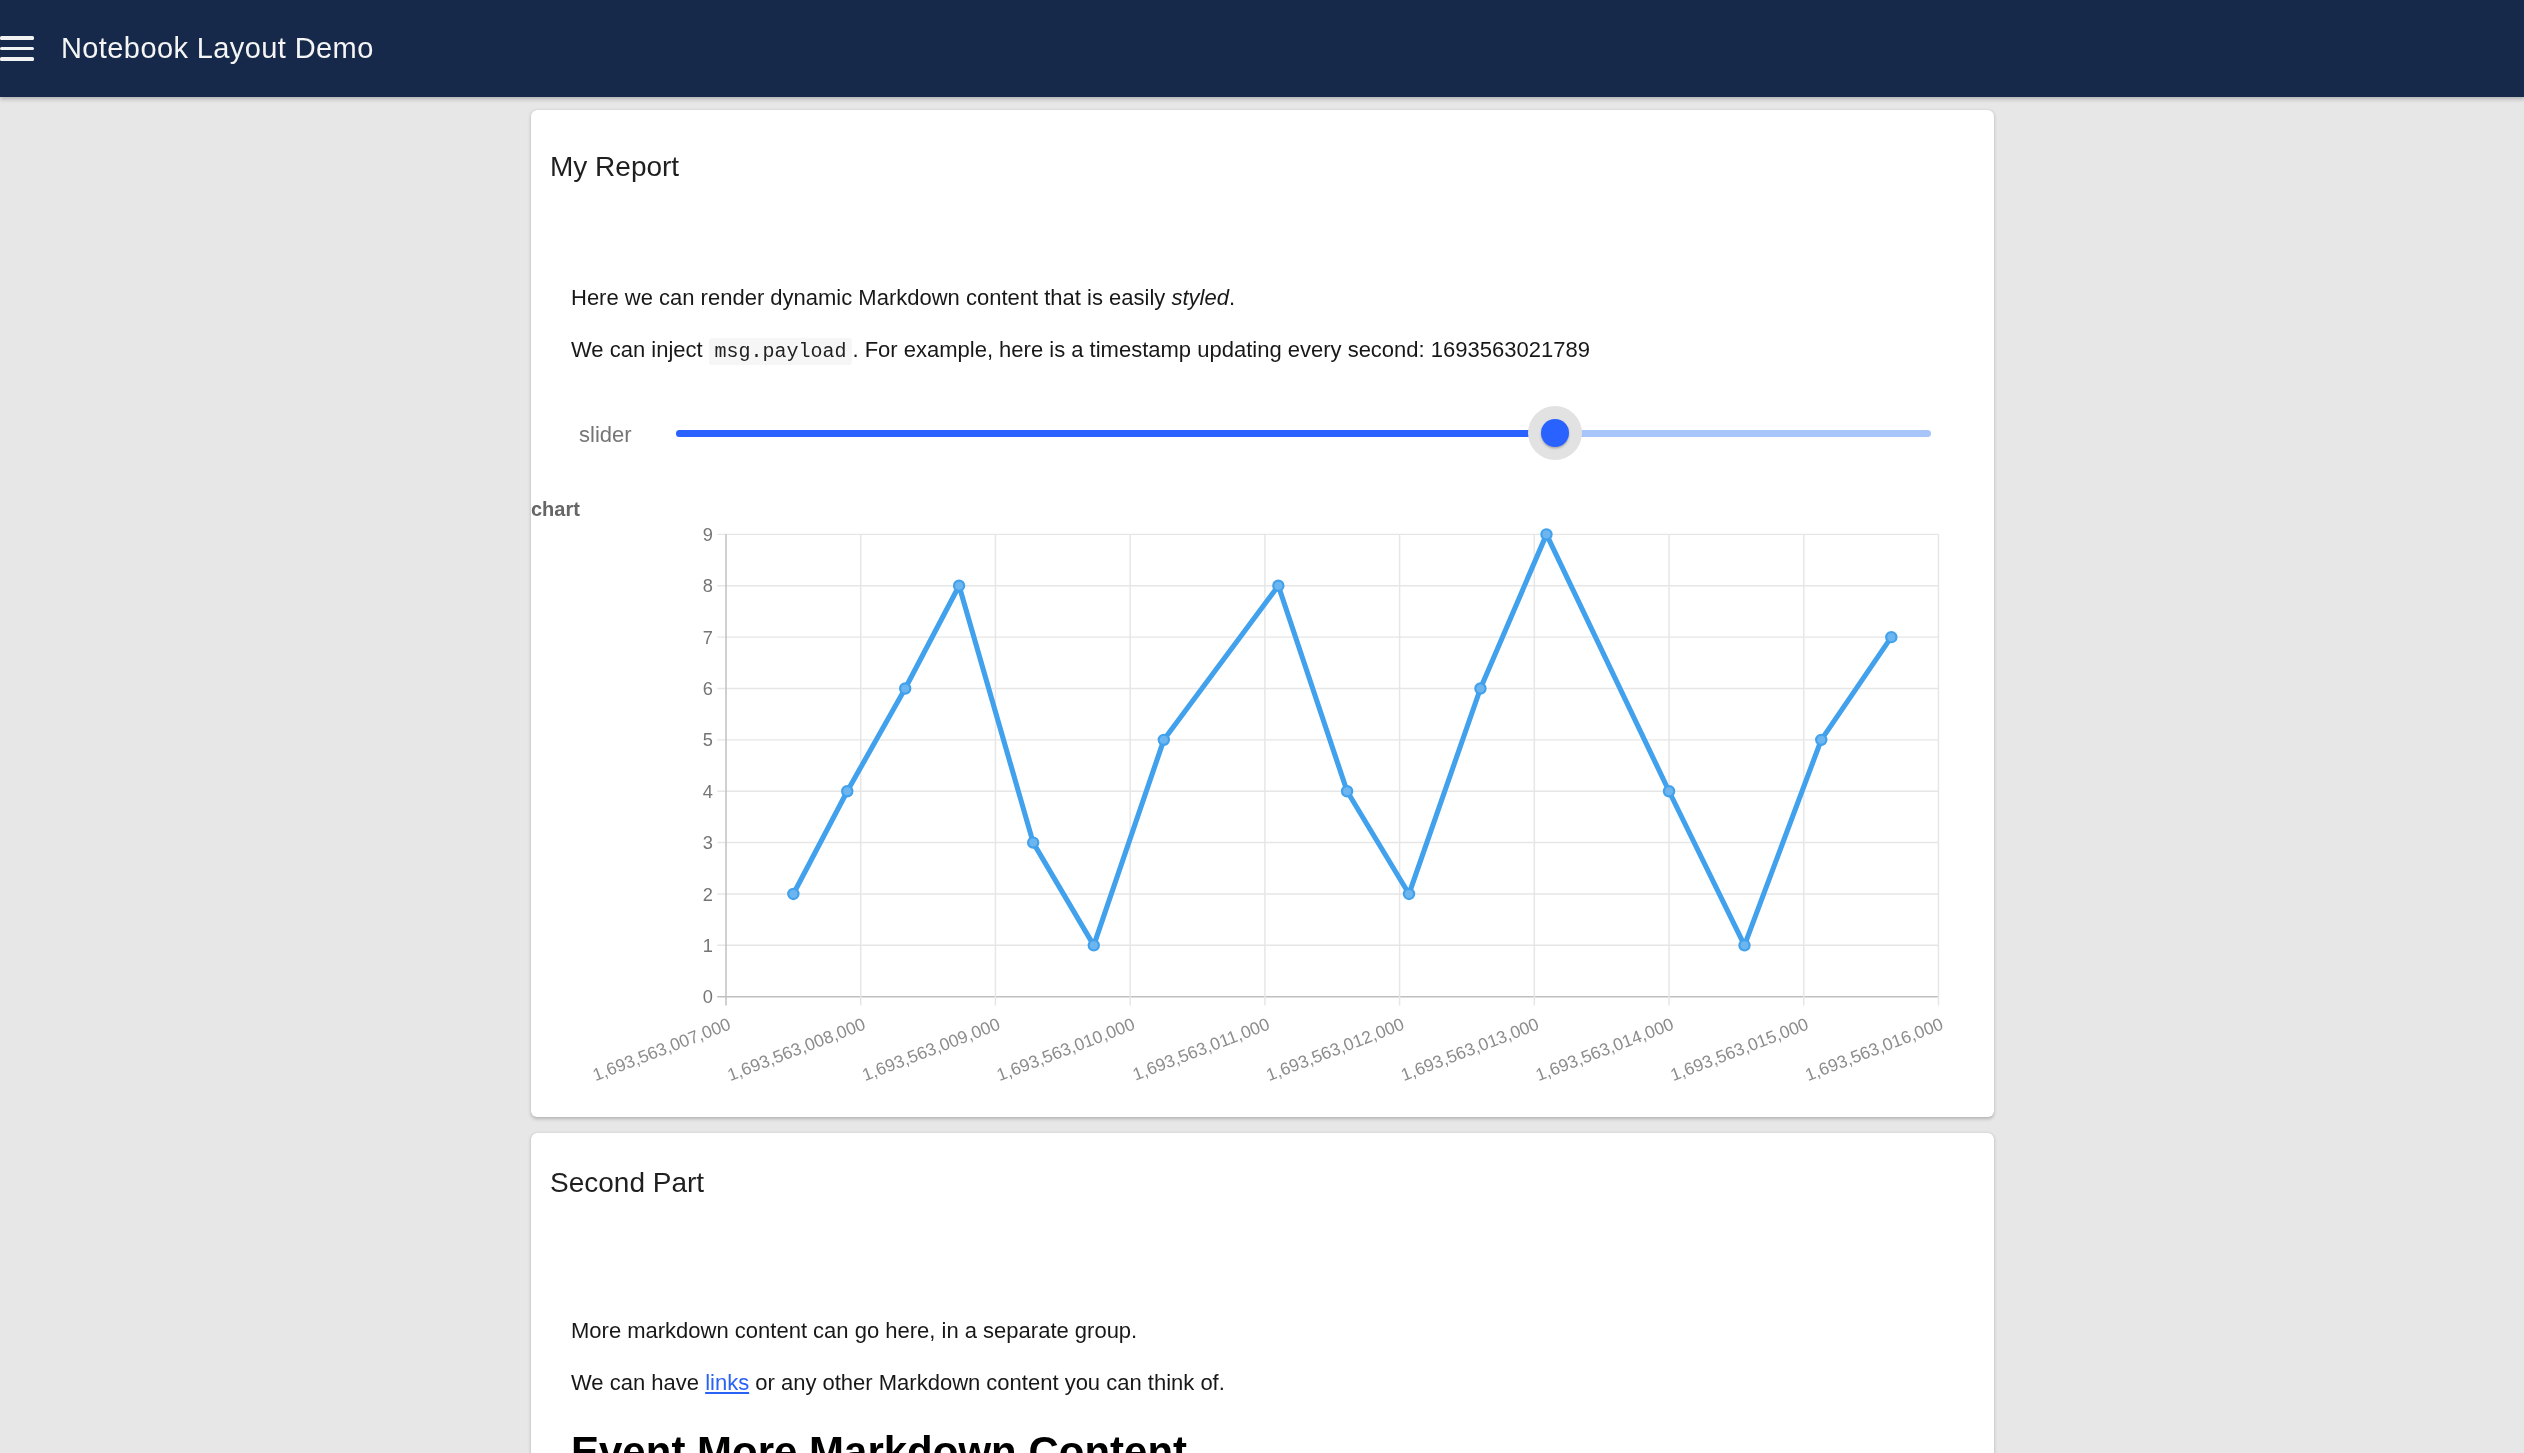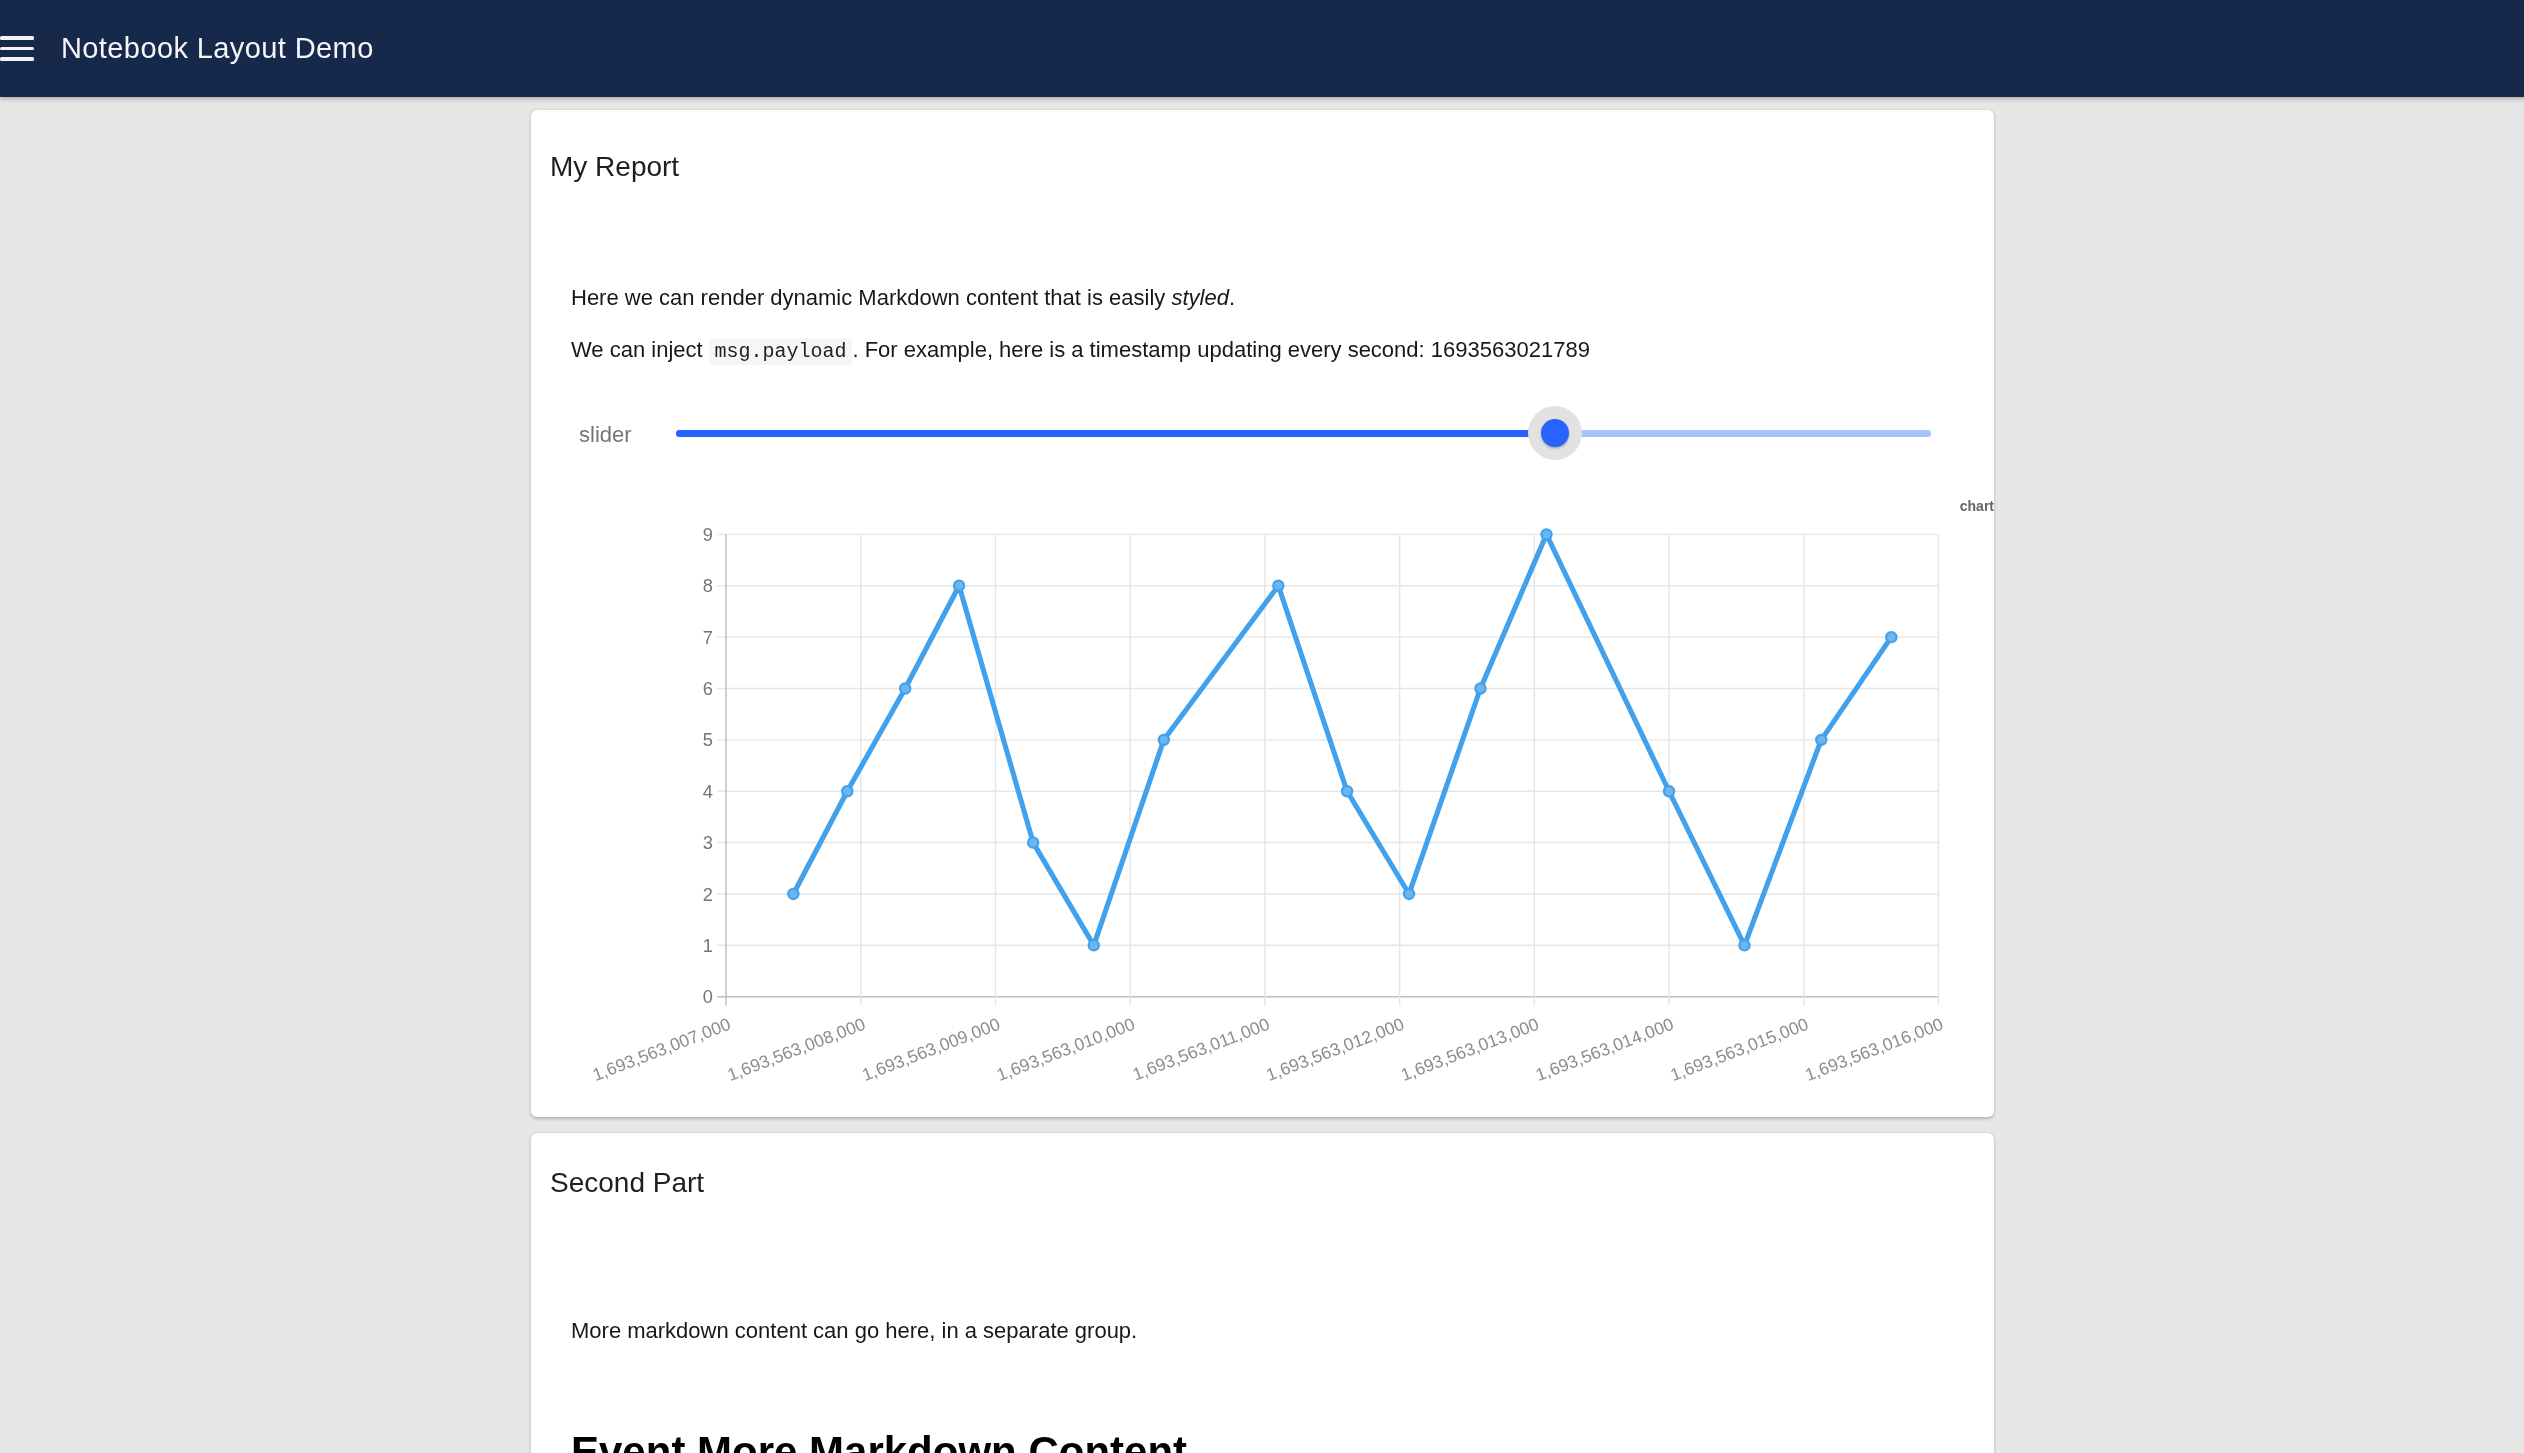--- a/index.html
+++ b/index.html
@@ -53,22 +53,22 @@
   .slider-track .rail{position:absolute;left:0;top:24px;width:100%;height:6.6px;border-radius:3.7px;
     background:var(--slider-track-rest,#a7c5fb);}
   .slider-fill{position:absolute;left:0;top:24px;height:6.6px;border-radius:3.7px;
     background:var(--slider-fill,#2962ff);}
   .slider-halo{position:absolute;top:0;width:54px;height:54px;border-radius:50%;
     background:var(--slider-halo,#e2e2e2);}
   .slider-knob{position:absolute;top:13px;width:28px;height:28px;border-radius:50%;
     background:var(--slider-fill,#2962ff);cursor:grab;box-shadow:0 1.5px 2.2px rgba(0,0,0,.25);}
 
   
-  .chart-title{position:absolute;left:0;top:388px;width:100%;text-align:right;
-    font-size:14px;font-weight:700;color:#666;padding-left:40px;}
+  .chart-title{position:absolute;left:0;top:388px;width:100%;text-align:left;
+    font-size:20px;font-weight:700;color:#666;}
   .chart{position:absolute;left:0;top:409px;pointer-events:none;}
   .chart .ytick{font-family:"Liberation Sans",sans-serif;font-size:25px;fill:#757575;}
   .chart .xtick{font-family:"Liberation Sans",sans-serif;font-size:24px;fill:#8c8c8c;}
 </style>
 </head>
 <body>
 
 <header class="app-header">
   <button class="menu-btn" aria-label="menu">
     <span class="bar"></span>
@@ -159,18 +159,19 @@
         <circle cx="1862.4" cy="161.7" r="7" fill="#6cb5ef" stroke="#41a1ec" stroke-width="3"></circle>
       </svg>
   </section>
 
   <section class="card card2">
     <div class="card-title">Second Part</div>
 
 
     <p class="md-p p1b">More markdown content can go here, in a separate group.</p>
 
+    <p class="md-p p2b"><span>We can have </span><a href="#">links</a><span> or any other Markdown content you can think of.</span></p>
 
     <h1 class="md-h1 h1c">Event More Markdown Content</h1>
   </section>
 
 </main>
 
 
 </body></html>

